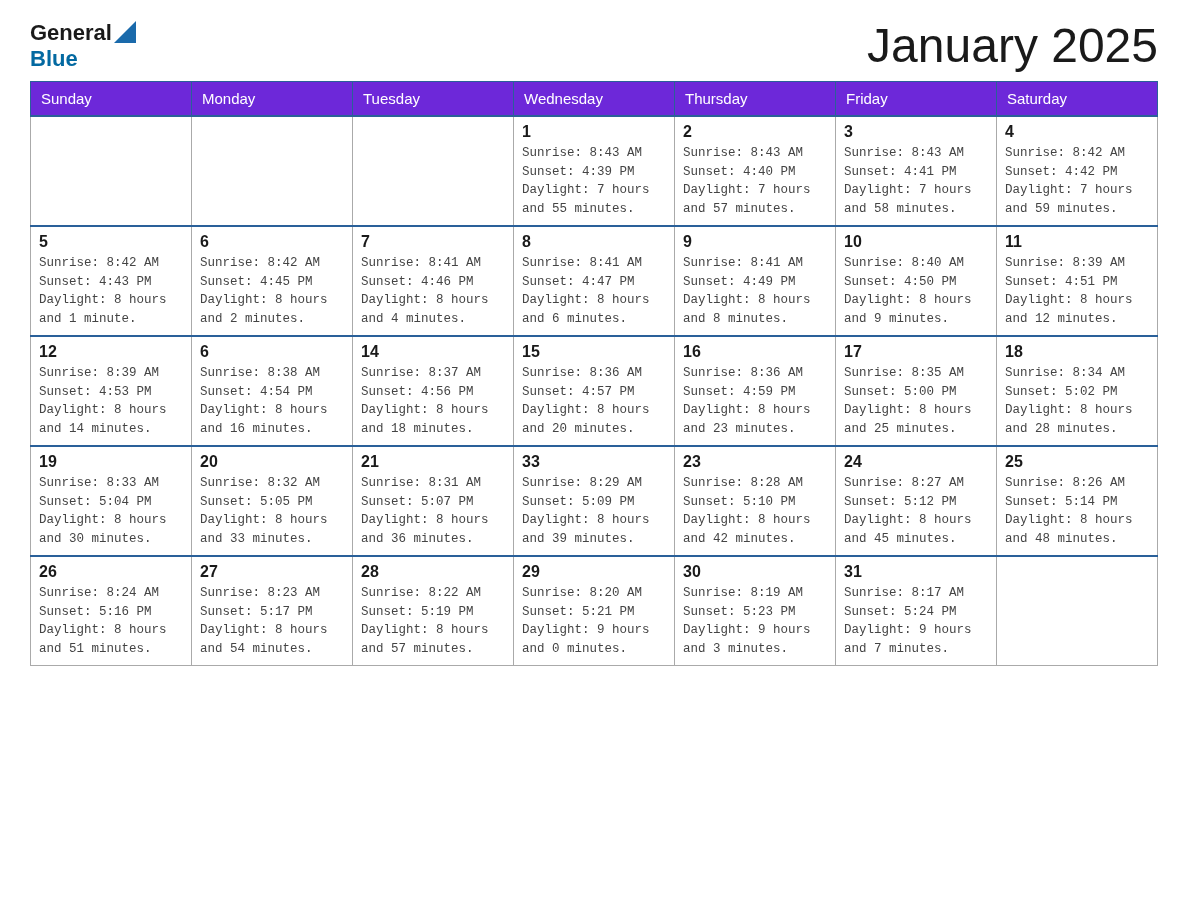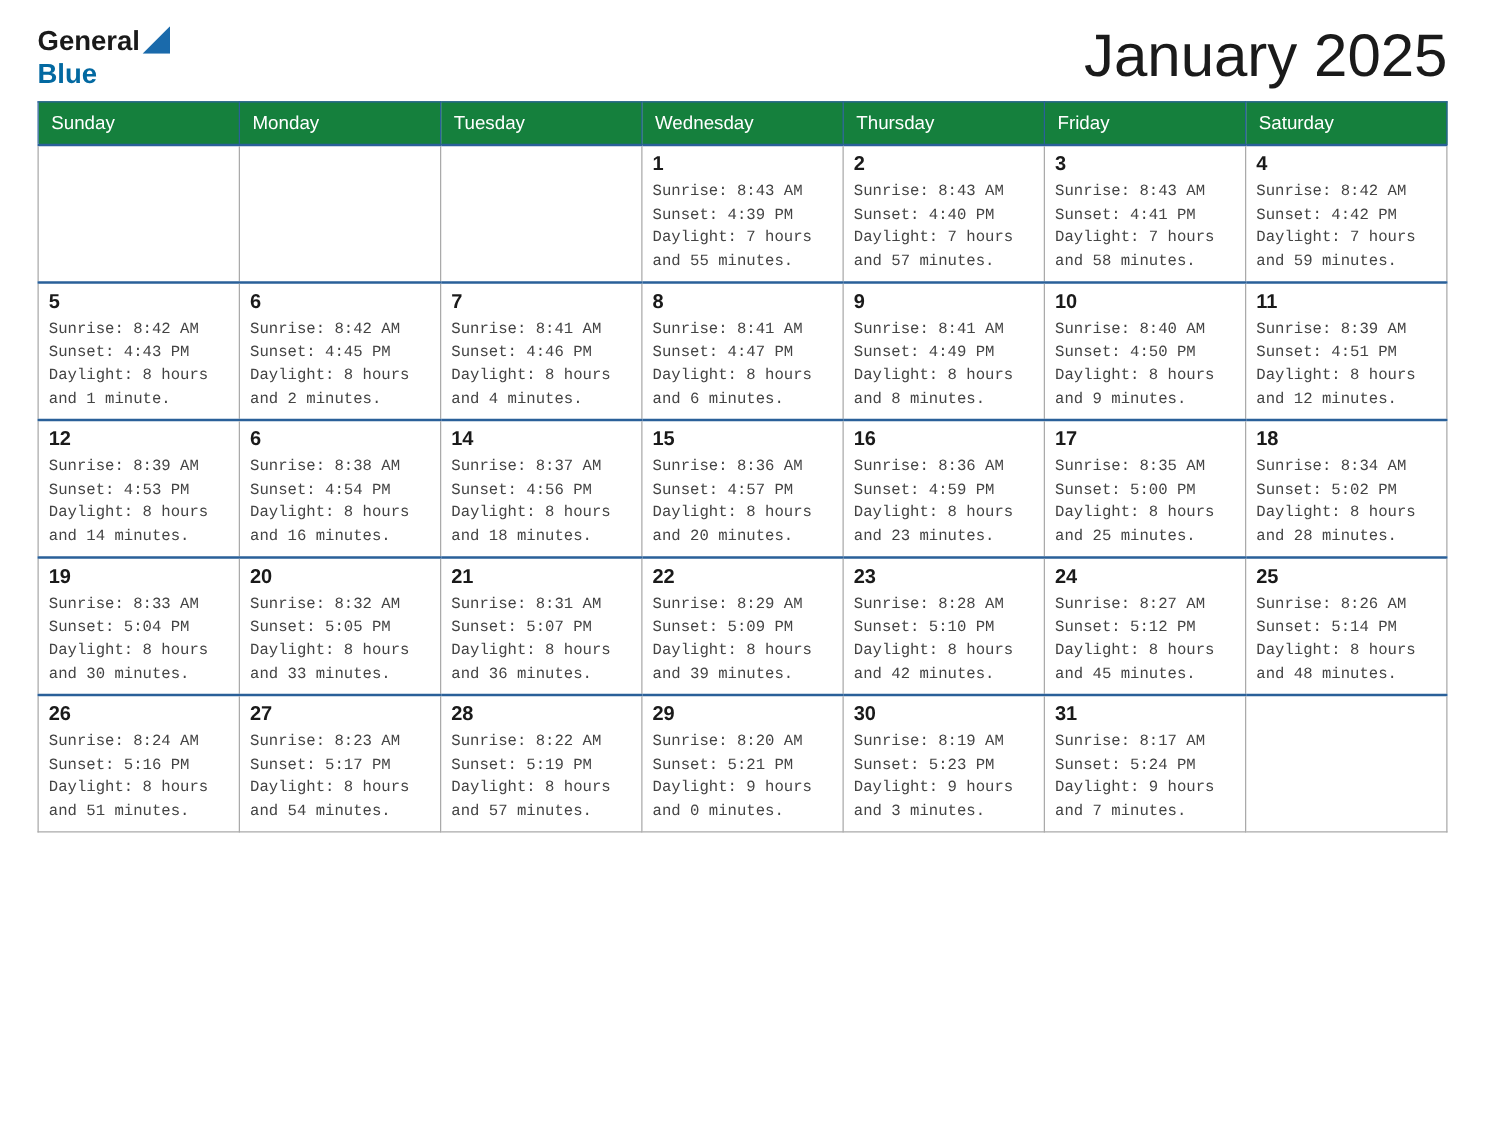--- a/index.html
+++ b/index.html
@@ -47,21 +47,21 @@
       font-size: 20px;
       color: #333;
       margin-top: 4px;
     }
     .calendar-table {
       width: 100%;
       border-collapse: collapse;
       margin-top: 8px;
     }
     .calendar-table th {
-      background-color: #15803d;
+      background-color: #6d28d9;
       color: #fff;
       padding: 8px 10px;
       text-align: left;
       font-size: 15px;
       font-weight: normal;
       border: 1px solid #2a6099;
     }
     .calendar-table td {
       border: 1px solid #aaa;
       vertical-align: top;
@@ -212,21 +212,21 @@
         </td>
         <td>
           <span class="day-number">20</span>
           <div class="day-info">Sunrise: 8:32 AM<br>Sunset: 5:05 PM<br>Daylight: 8 hours<br>and 33 minutes.</div>
         </td>
         <td>
           <span class="day-number">21</span>
           <div class="day-info">Sunrise: 8:31 AM<br>Sunset: 5:07 PM<br>Daylight: 8 hours<br>and 36 minutes.</div>
         </td>
         <td>
-          <span class="day-number">22</span>
+          <span class="day-number">33</span>
           <div class="day-info">Sunrise: 8:29 AM<br>Sunset: 5:09 PM<br>Daylight: 8 hours<br>and 39 minutes.</div>
         </td>
         <td>
           <span class="day-number">23</span>
           <div class="day-info">Sunrise: 8:28 AM<br>Sunset: 5:10 PM<br>Daylight: 8 hours<br>and 42 minutes.</div>
         </td>
         <td>
           <span class="day-number">24</span>
           <div class="day-info">Sunrise: 8:27 AM<br>Sunset: 5:12 PM<br>Daylight: 8 hours<br>and 45 minutes.</div>
         </td>

